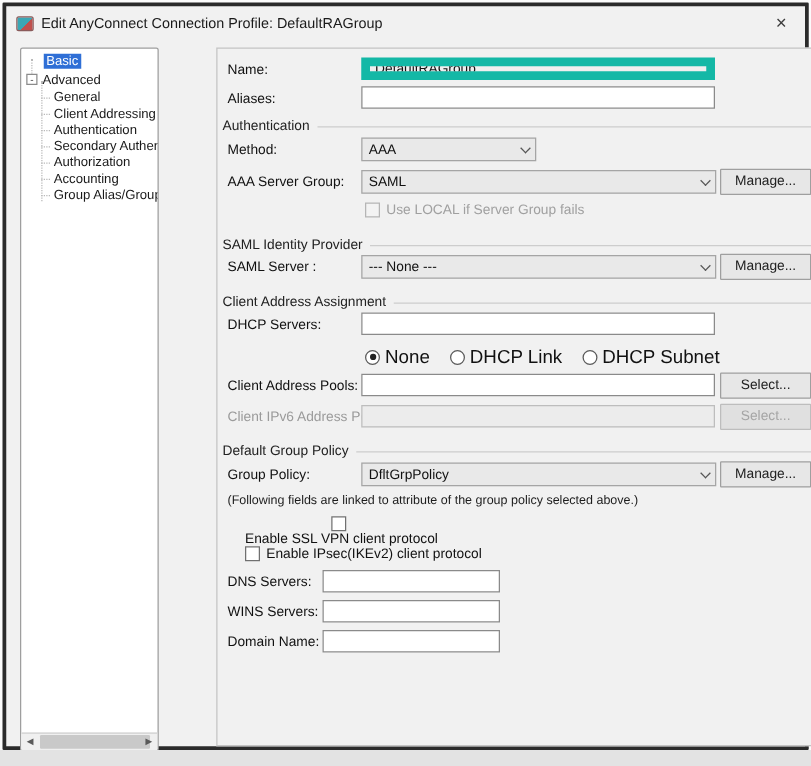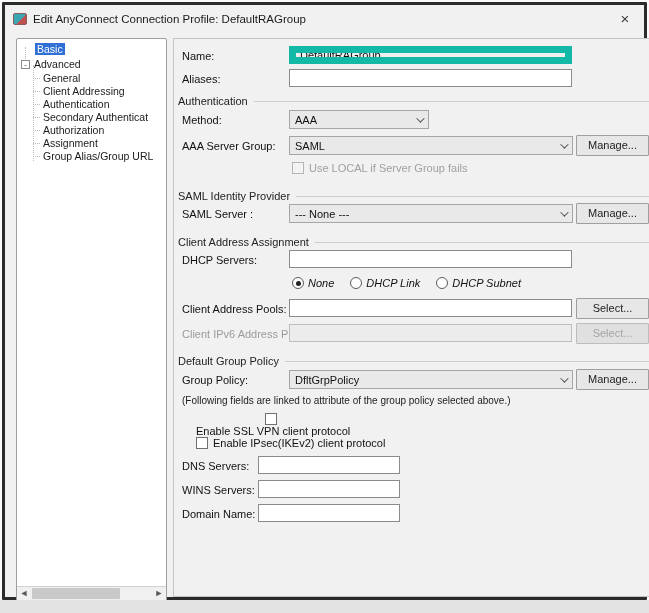--- a/index.html
+++ b/index.html
@@ -11,21 +11,21 @@
             background:#f1f1f1; border:3px solid #2b2b2b; border-radius:1px; }
 
   
   .titlebar { position:absolute; left:0; top:0; right:0; height:28px; display:flex; align-items:center; padding:0 8px; }
   .app-icon { width:14px; height:12px; margin-right:6px; border:1px solid #8a5a5a; border-radius:2px;
               background:linear-gradient(135deg,#3aa7b5 0 55%, #c0504d 55% 100%); }
   .title { font-size:11.5px; color:#1a1a1a; }
   .close-btn { margin-left:auto; font-size:15px; color:#3c3c3c; width:22px; text-align:center; cursor:default; line-height:22px; }
 
   
-  .tree-panel { position:absolute; left:11px; top:33px; width:151px; height:563px;
+  .tree-panel { position:absolute; left:11px; top:33px; width:111px; height:563px;
                 background:#ffffff; border:1px solid #9e9e9e; border-radius:2px; overflow:hidden; }
   .tree-item { position:absolute; font-size:10.5px; color:#1a1a1a; white-space:nowrap; line-height:13px; }
   .tree-item.selected .tlabel { background:#2f6fd6; color:#ffffff; padding:0 2px; }
   .expander { display:inline-block; width:9px; height:9px; border:1px solid #8b8b8b; background:#fff;
               font-size:8px; line-height:7px; text-align:center; color:#444; margin-right:4px; vertical-align:1px; }
   .vline { position:absolute; left:16px; top:26px; height:96px; border-left:1px dotted #b9b9b9; }
   .vline-root { position:absolute; left:8px; top:8px; height:14px; border-left:1px dotted #b9b9b9; }
   .dash { position:absolute; width:7px; border-top:1px dotted #b9b9b9; }
 
   
@@ -49,21 +49,21 @@
           border-right:1.5px solid #555; border-bottom:1.5px solid #555; transform:rotate(45deg) translateY(-2px); }
   .btn { position:absolute; height:21px; width:73px; background:#e7e7e7; border:1px solid #9f9f9f;
          font-size:11px; color:#222; text-align:center; line-height:19px; border-radius:1px; }
   .btn.disabled { color:#a5a5a5; background:#e0e0e0; border-color:#bdbdbd; }
   .ghead { position:absolute; left:4px; right:8px; display:flex; align-items:center; font-size:11px; color:#222; white-space:nowrap; }
   .ghead .rule { flex:1; border-top:1px solid #cdcdcd; margin-left:6px; }
   .cbrow { position:absolute; display:flex; align-items:center; font-size:11px; color:#111; }
   .cbrow.disabled { color:#a0a0a0; }
   .cb { width:12px; height:12px; background:#fff; border:1px solid #707070; margin-right:5px; }
   .cbrow.disabled .cb { border-color:#b5b5b5; background:#f3f3f3; }
-  .radios { position:absolute; display:flex; gap:16px; font-size:11px; color:#111;font-style:italic; }
+  .radios { position:absolute; display:flex; gap:16px; font-size:15px; color:#111; }
   .radio-opt { display:flex; align-items:center; }
   .rb { width:12px; height:12px; border:1px solid #5a5a5a; border-radius:50%; background:#fff; margin-right:4px; position:relative; }
   .rb.sel::after { content:""; position:absolute; left:2.5px; top:2.5px; width:5px; height:5px; border-radius:50%; background:#222; }
   .note { position:absolute; font-size:10px; color:#1c1c1c; white-space:nowrap; }
 </style>
 </head>
 <body>
 
 <div class="dialog">
 
@@ -84,21 +84,21 @@
     <div class="dash" style="left:16px; top:104px;"></div>
     <div class="dash" style="left:16px; top:117px;"></div>
 
     <div class="tree-item selected" style="left:18px; top:4px;"><span class="tlabel">Basic</span></div>
     <div class="tree-item" style="left:4px; top:19px;"><span class="expander">-</span><span class="tlabel">Advanced</span></div>
     <div class="tree-item" style="left:26px; top:33px;"><span class="tlabel">General</span></div>
     <div class="tree-item" style="left:26px; top:46px;"><span class="tlabel">Client Addressing</span></div>
     <div class="tree-item" style="left:26px; top:59px;"><span class="tlabel">Authentication</span></div>
     <div class="tree-item" style="left:26px; top:72px;"><span class="tlabel">Secondary Authenticat</span></div>
     <div class="tree-item" style="left:26px; top:85px;"><span class="tlabel">Authorization</span></div>
-    <div class="tree-item" style="left:26px; top:98px;"><span class="tlabel">Assignment</span></div>
+    <div class="tree-item" style="left:26px; top:98px;"><span class="tlabel">Accounting</span></div>
     <div class="tree-item" style="left:26px; top:111px;"><span class="tlabel">Group Alias/Group URL</span></div>
 
     <div class="hscroll">
       <div class="hs-btn hs-left">◄</div>
       <div class="hs-thumb"></div>
       <div class="hs-btn hs-right">►</div>
     </div>
   </div>
 
   <div class="content">

